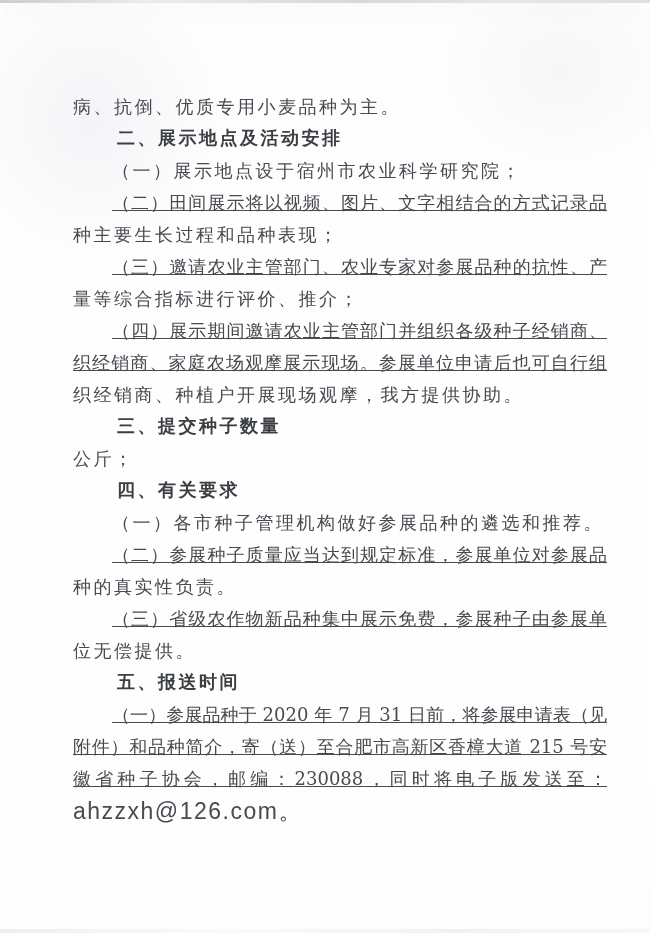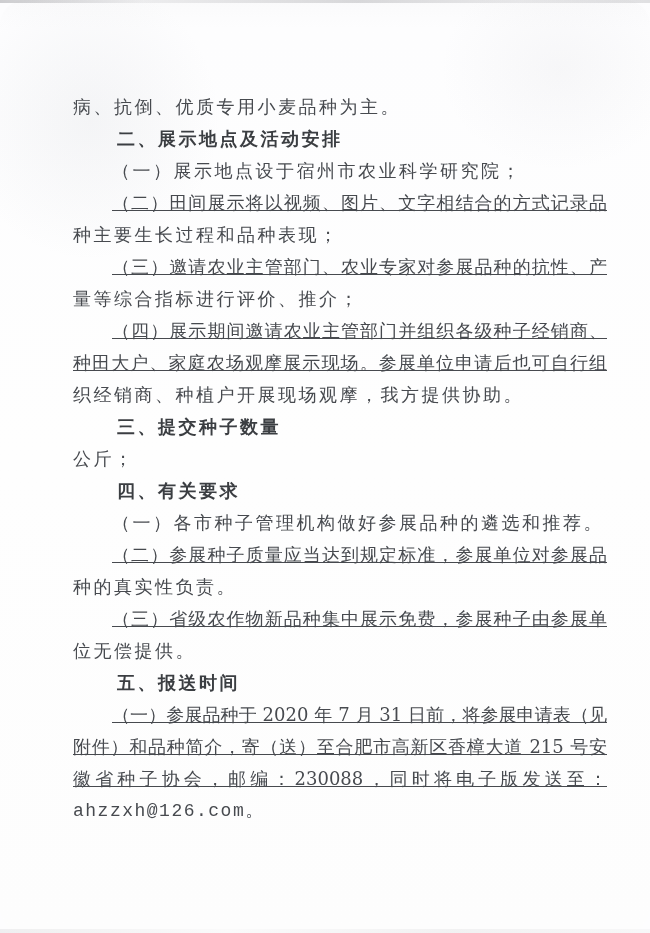--- a/index.html
+++ b/index.html
@@ -75,50 +75,50 @@
   .indent { text-indent: 39px; }
   .just {
     white-space: normal;
     letter-spacing: 0;
     text-align: justify;
     text-align-last: justify;
     text-justify: inter-character;
     text-decoration: underline;
   }
   .head {
-    font-family: Liberation Sans, sans-serif;
+    font-family: Liberation Mono, monospace;
     font-weight: 700;
     color: #3b3e42;
     letter-spacing: 2.5px;
     text-indent: 44px;
   }
   .email {
-    font-family: Liberation Mono, monospace;
-    font-size: 18px;
+    font-family: Liberation Sans, sans-serif;
+    font-size: 23px;
     letter-spacing: 1.5px;
   }
 </style>
 </head>
 <body>
 
 <div class="page">
   <div class="artifact-top"></div>
   <div class="smudge-tl"></div>
   <div class="smudge-tr"></div>
 
   <div class="content">
     <div class="ln">病、抗倒、优质专用小麦品种为主。</div>
     <div class="ln head">二、展示地点及活动安排</div>
     <div class="ln indent">（一）展示地点设于宿州市农业科学研究院；</div>
     <div class="ln indent just">（二）田间展示将以视频、图片、文字相结合的方式记录品</div>
     <div class="ln">种主要生长过程和品种表现；</div>
     <div class="ln indent just">（三）邀请农业主管部门、农业专家对参展品种的抗性、产</div>
     <div class="ln">量等综合指标进行评价、推介；</div>
     <div class="ln indent just">（四）展示期间邀请农业主管部门并组织各级种子经销商、</div>
-    <div class="ln just">种田大户、家庭农场观摩展示现场。参展单位申请后也可自行组</div>
+    <div class="ln just">织经销商、家庭农场观摩展示现场。参展单位申请后也可自行组</div>
     <div class="ln">织经销商、种植户开展现场观摩，我方提供协助。</div>
     <div class="ln head">三、提交种子数量</div>
     <div class="ln">公斤；</div>
     <div class="ln head">四、有关要求</div>
     <div class="ln indent">（一）各市种子管理机构做好参展品种的遴选和推荐。</div>
     <div class="ln indent just">（二）参展种子质量应当达到规定标准，参展单位对参展品</div>
     <div class="ln">种的真实性负责。</div>
     <div class="ln indent just">（三）省级农作物新品种集中展示免费，参展种子由参展单</div>
     <div class="ln">位无偿提供。</div>
     <div class="ln head">五、报送时间</div>

